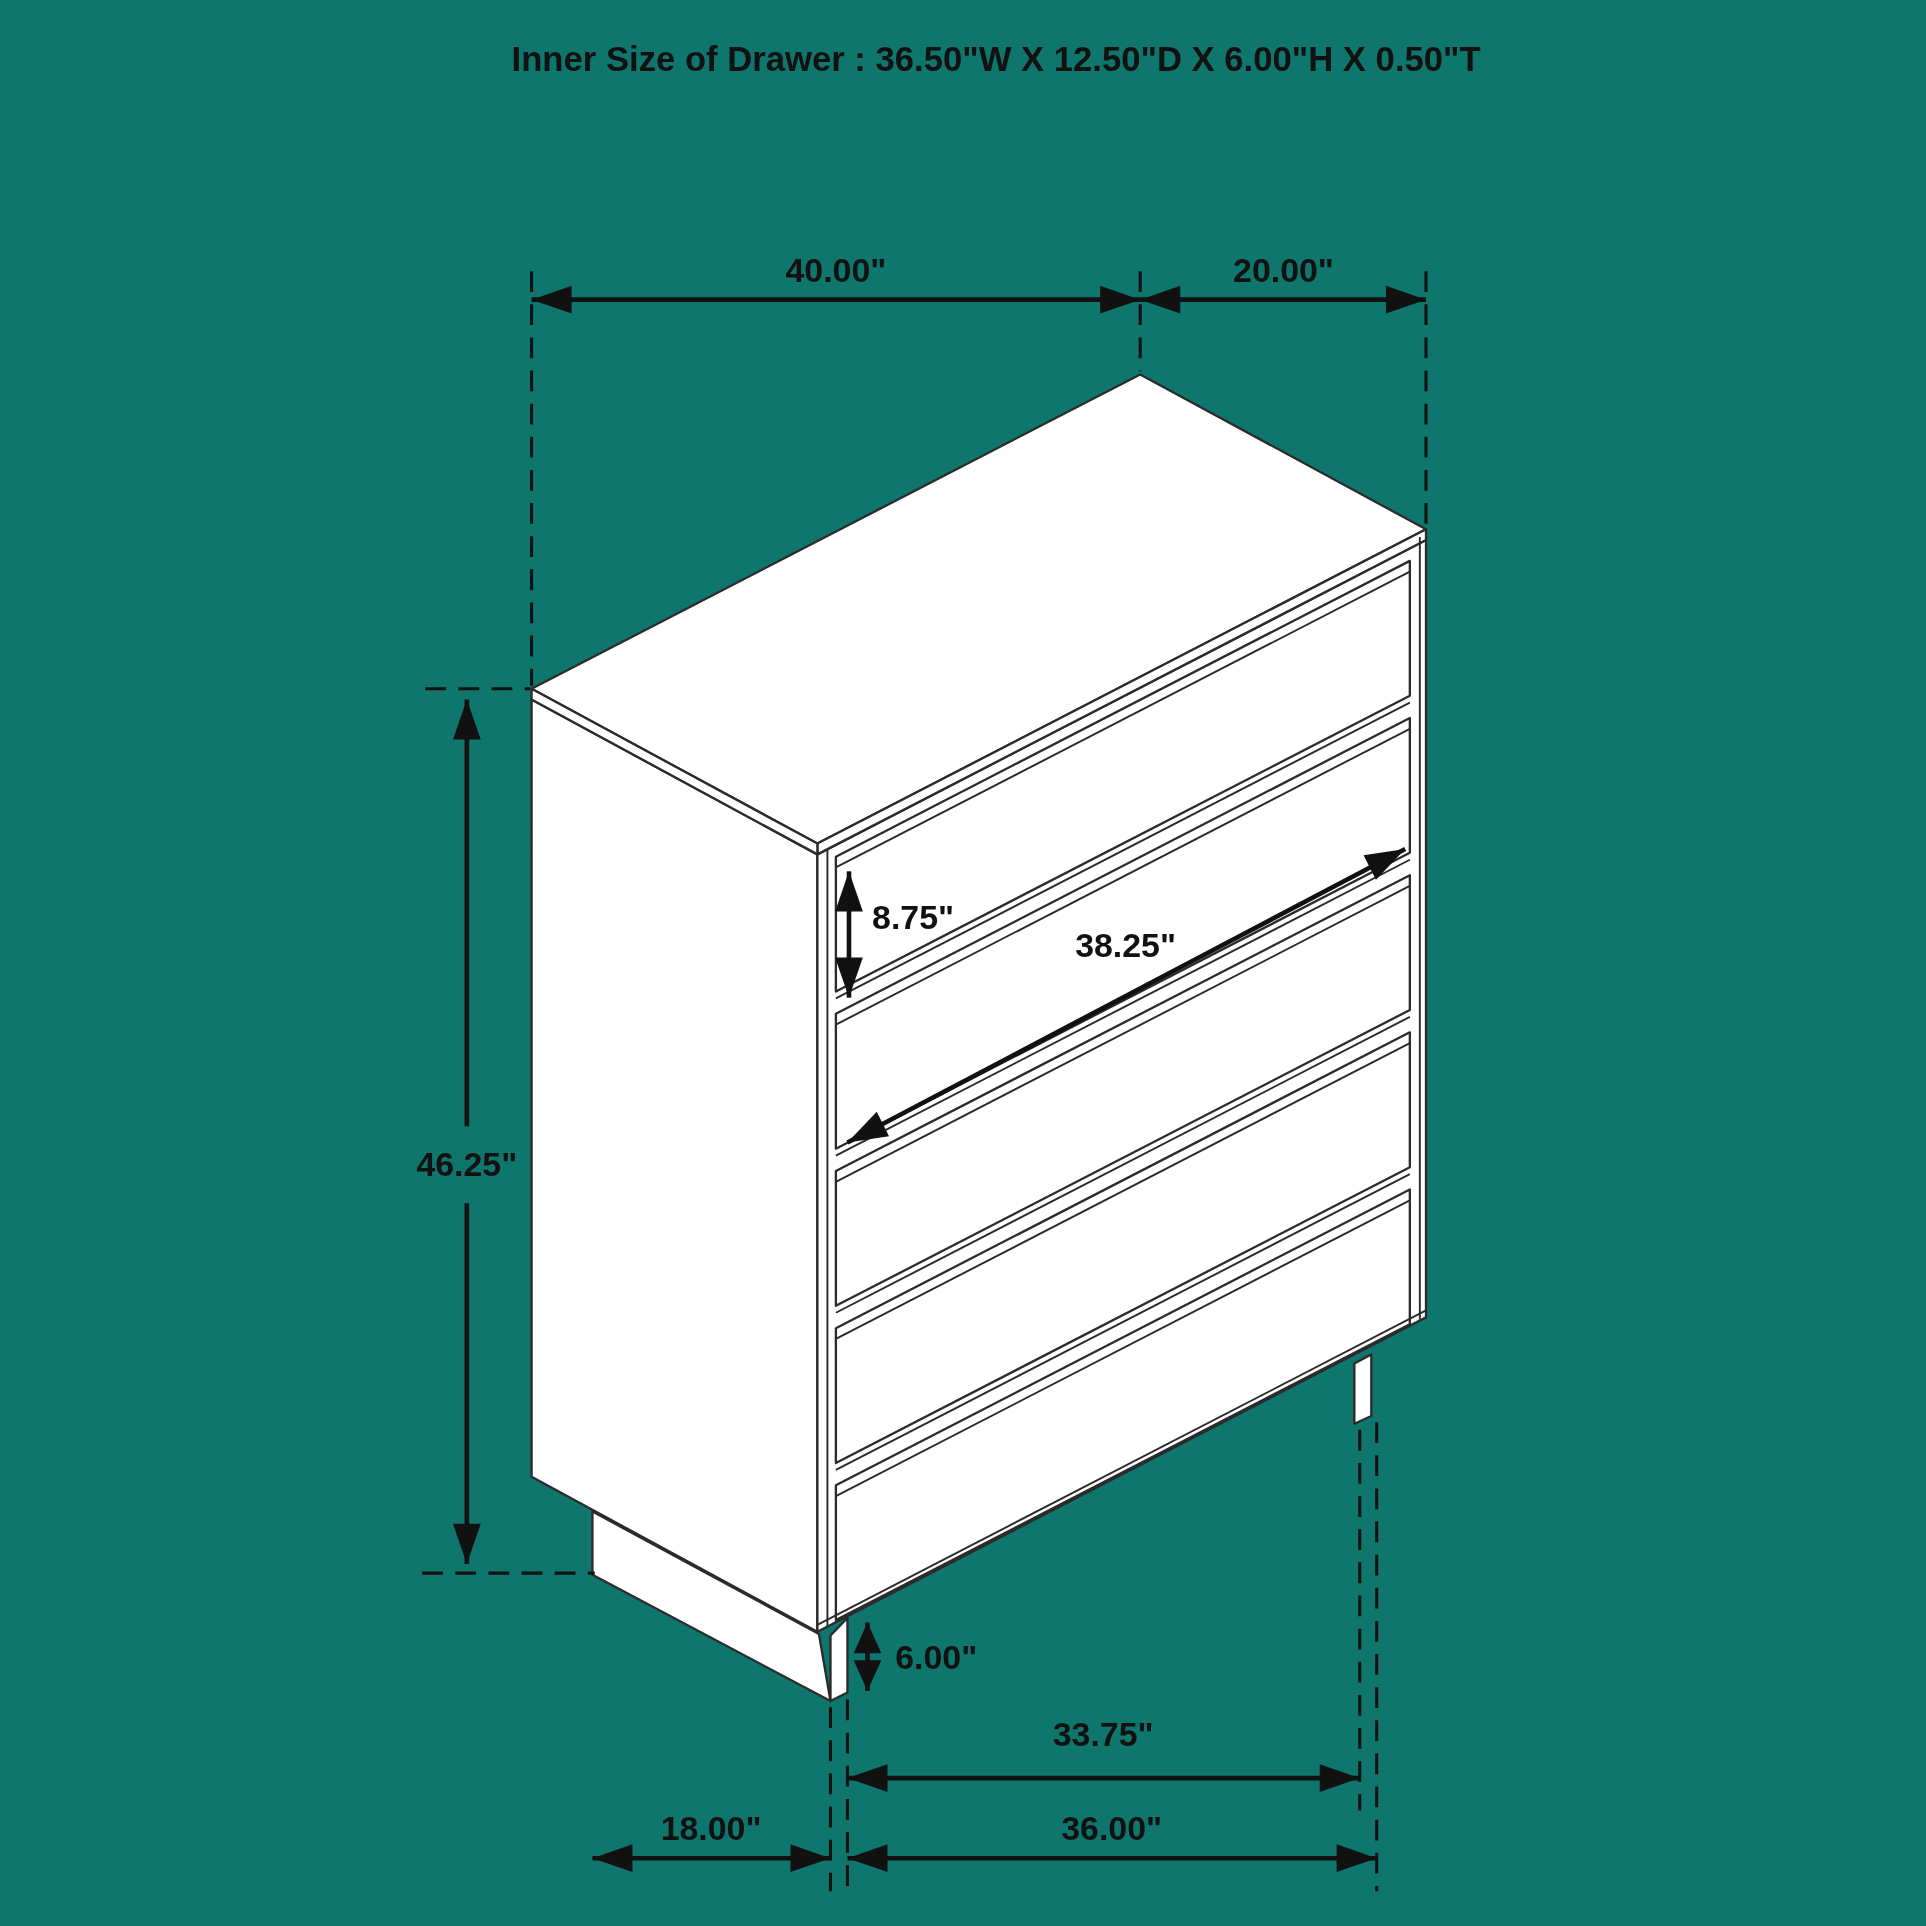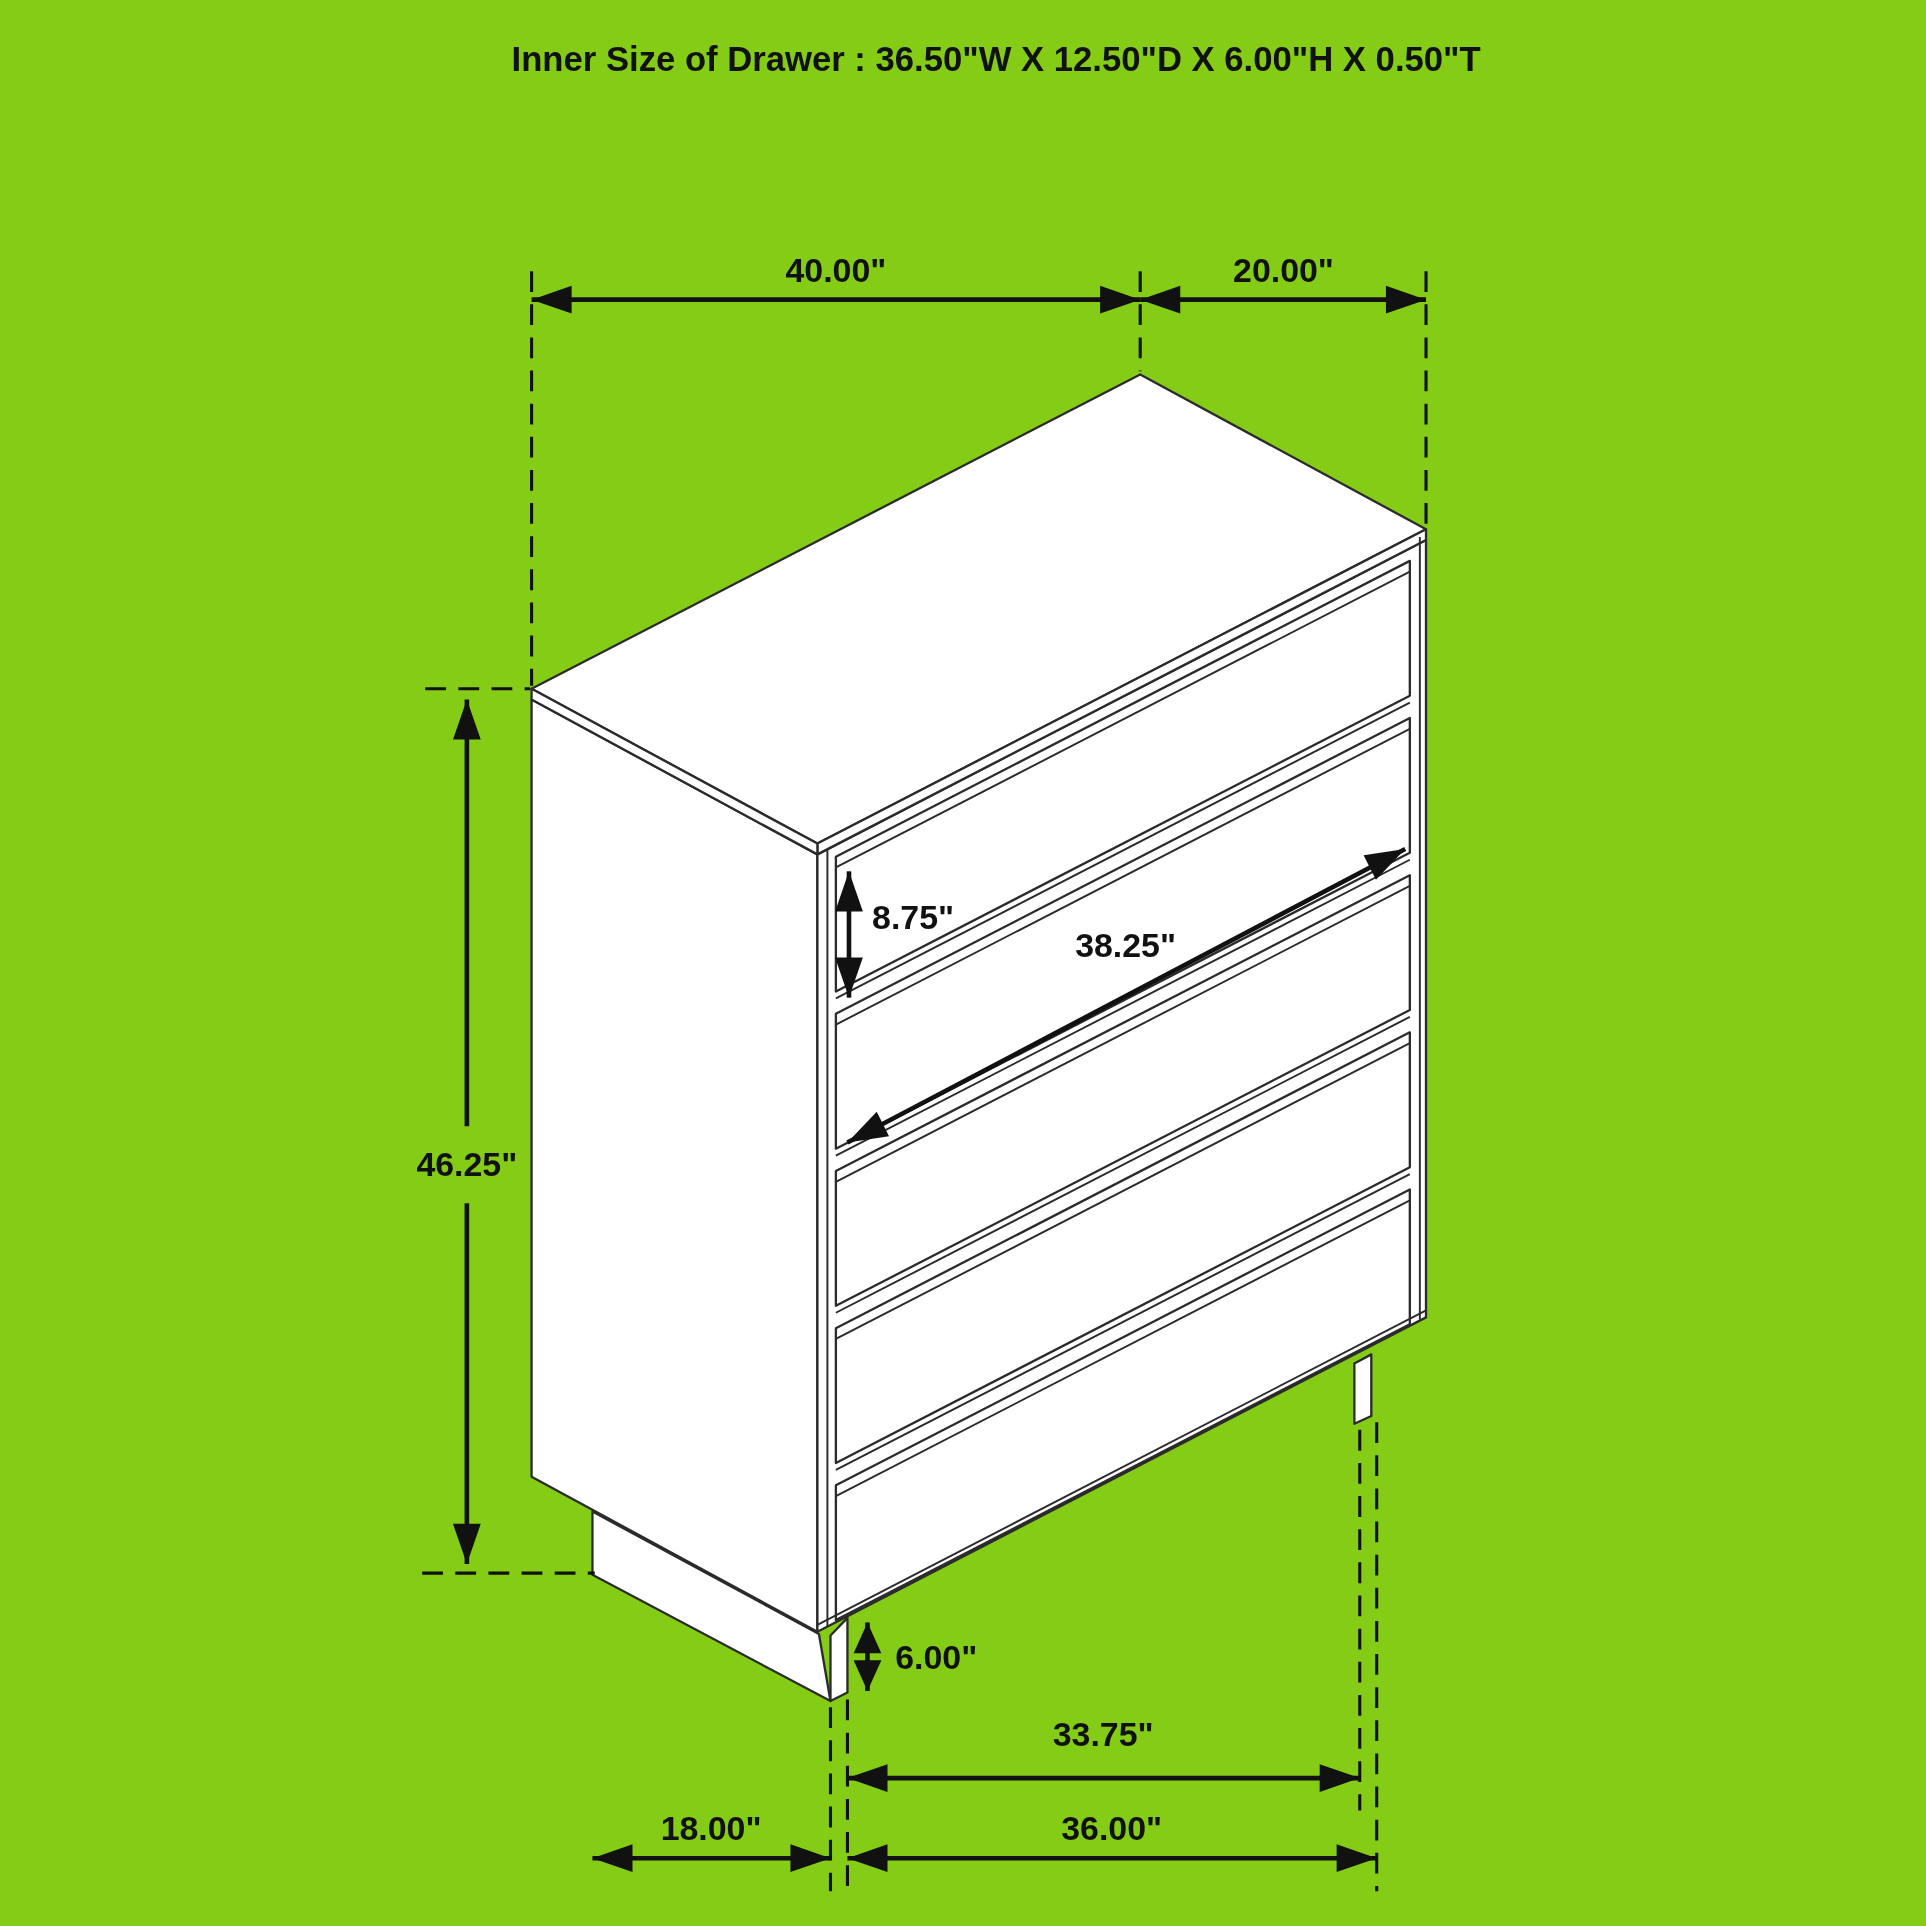--- a/index.html
+++ b/index.html
@@ -1,16 +1,16 @@
 <!DOCTYPE html>
 <html style="font-size:12.3px"><head>
 <meta charset="utf-8">
 <style>
   html,body{margin:0;padding:0;background:#ffffff;}
-  .page{position:relative;width:1926px;height:1926px;background:#84cc16;overflow:hidden;}
+  .page{position:relative;width:1926px;height:1926px;background:#0f766e;overflow:hidden;}
   svg{position:absolute;left:0;top:0;}
   .face{fill:#ffffff;stroke:#2b2b2b;stroke-width:3;stroke-linejoin:round;}
   .thin{stroke:#2b2b2b;stroke-width:2.5;fill:none;}
   .dimline{stroke:#111111;stroke-width:6;fill:none;}
   .ext{stroke:#111111;stroke-width:4;fill:none;stroke-dasharray:27 16;}
   .ah{fill:#111111;stroke:none;}
   text{font-family:"Liberation Sans",sans-serif;font-weight:bold;fill:#111111;}
   .dimtext{font-size:44px;}
   .titletext{font-size:45px;}
 </style>

